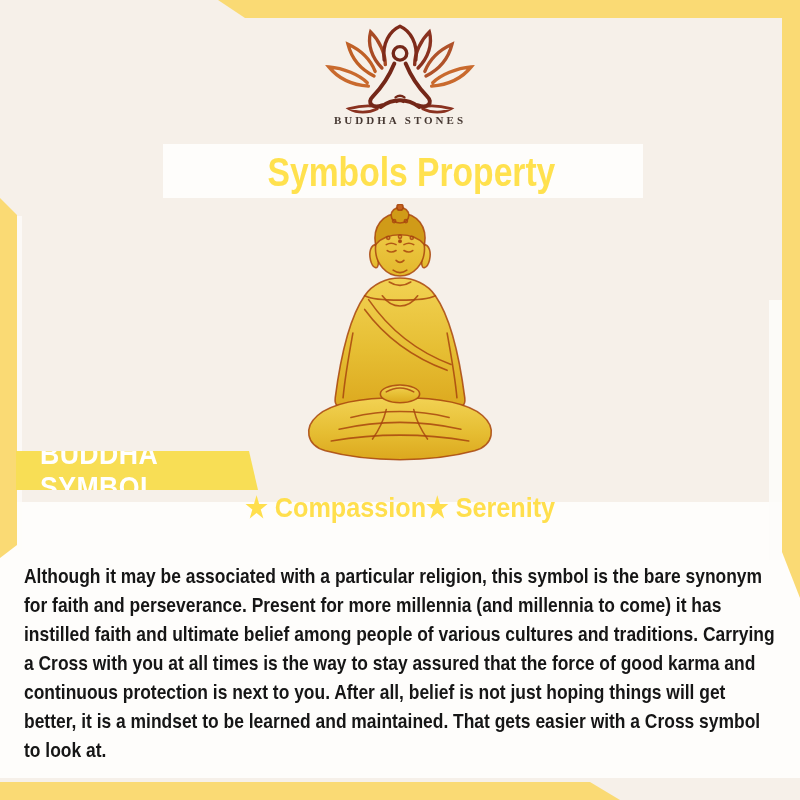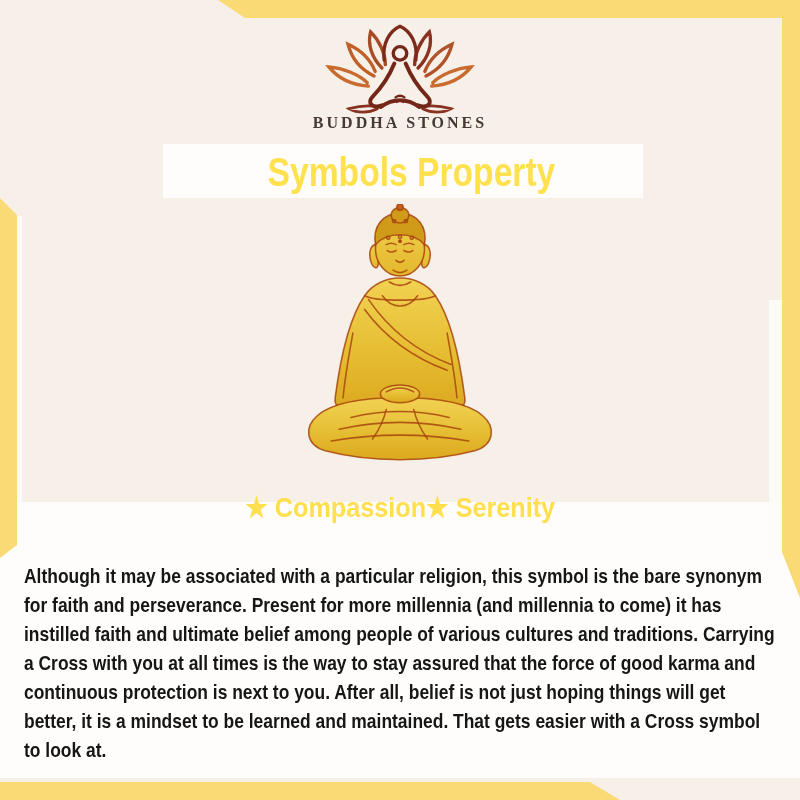--- a/index.html
+++ b/index.html
@@ -20,21 +20,21 @@
   .ribbon-bottom{left:0;top:782px;width:620px;height:18px;
     clip-path:polygon(0 0,590px 0,620px 18px,0 18px);}
   .edge-white-right{left:769px;top:300px;width:13px;height:260px;background:#FDFCFA;opacity:.9;}
   .edge-white-left{left:17px;top:216px;width:5px;height:336px;background:#FDFCFA;opacity:.75;}
   
   .title-band{left:163px;top:144px;width:480px;height:54px;background:#FEFDFB;}
   .content-panel{left:0;top:502px;width:800px;height:276px;background:#FEFDFB;}
   
   .logo-box{left:315px;top:24px;width:170px;height:96px;}
   .brand-name{left:0;top:114px;width:800px;text-align:center;
-    font-family:"Liberation Serif", serif;font-size:16px;font-weight:600;
+    font-family:"Liberation Serif", serif;font-size:11px;font-weight:600;
     letter-spacing:3px;color:#463832;}
   
   .page-title{left:0;top:149px;width:800px;height:46px;display:flex;
     align-items:center;justify-content:center;padding-left:11px;}
   .page-title span{display:inline-block;transform:scaleX(.82);
     font-size:41px;font-weight:bold;color:#FFE14E;letter-spacing:0;}
   
   .statue-box{left:292px;top:204px;width:216px;height:260px;}
   
   .badge-band{left:16px;top:451px;width:242px;height:39px;background:#F8DE55;
@@ -153,20 +153,23 @@
         <path d="M 114 46 Q 119 49 123 46"></path>
         <path d="M 106 56 Q 110 60 114 56"></path>
         <path d="M 103 66 Q 110 71 117 66"></path>
         <circle cx="110" cy="36.5" r="1.3" fill="#A8450E"></circle>
 
         <path d="M 99 78 Q 110 85 121 78"></path>
       </g>
     </svg>
   </div>
 
+  <div class="abs badge-band">
+    <span>BUDDHA SYMBOL</span>
+  </div>
 
   <div class="abs props-heading">
     <span>★ Compassion★ Serenity</span>
   </div>
 
   <div class="abs desc">Although it may be associated with a particular religion, this symbol is the bare synonym for faith and perseverance. Present for more millennia (and millennia to come) it has instilled faith and ultimate belief among people of various cultures and traditions. Carrying a Cross with you at all times is the way to stay assured that the force of good karma and continuous protection is next to you. After all, belief is not just hoping things will get better, it is a mindset to be learned and maintained. That gets easier with a Cross symbol to look at.</div>
 
 </div>
 
 </body></html>

